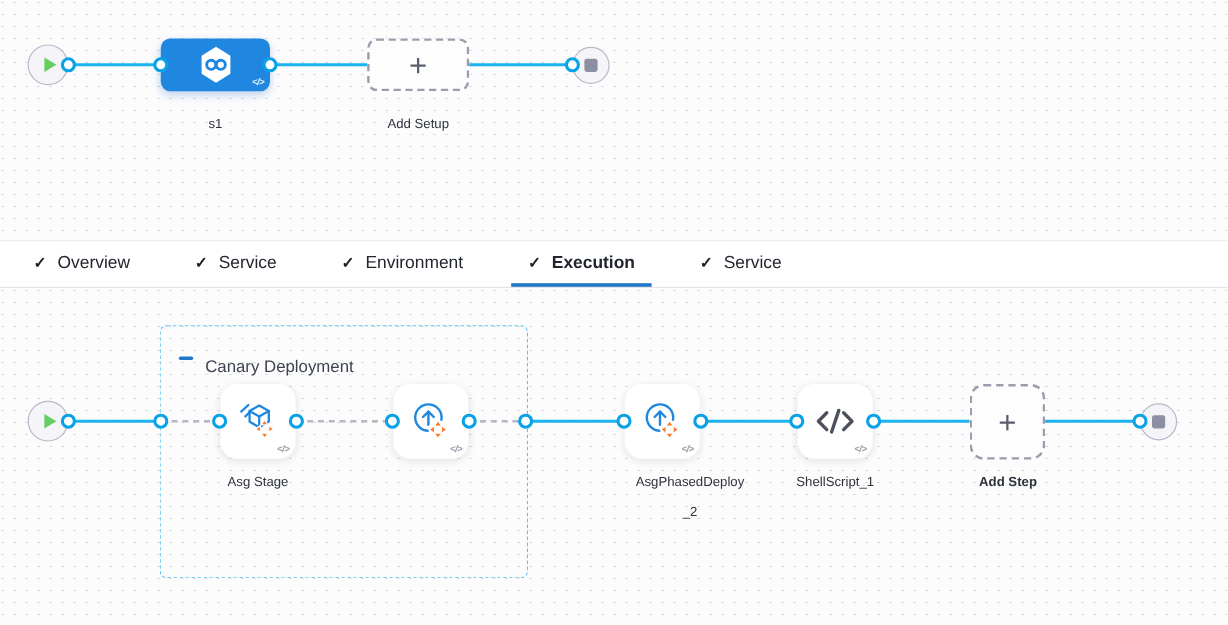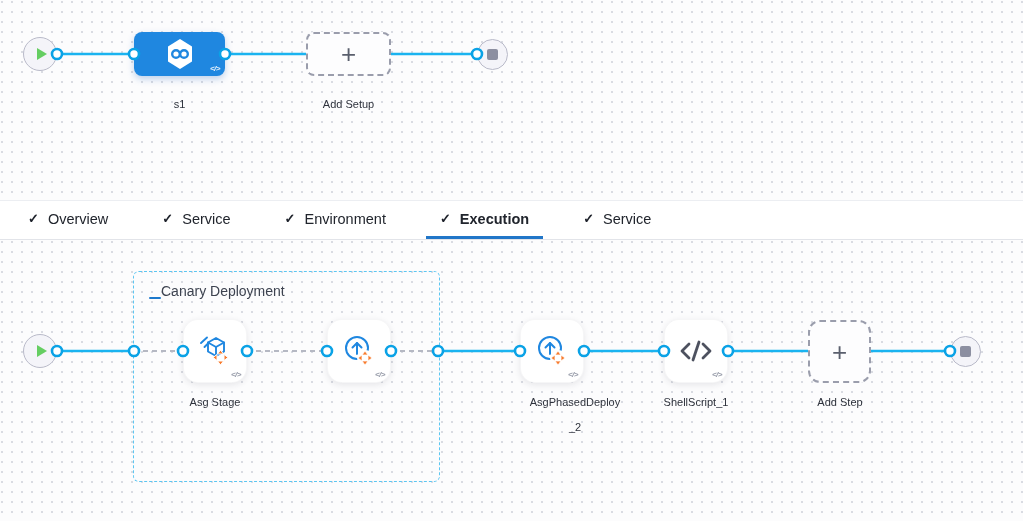--- a/index.html
+++ b/index.html
@@ -58,21 +58,21 @@
   .node-label {
     position:absolute; z-index:2; text-align:center; font-size:11px; color:#2e323c;
     line-height:25px; overflow-wrap:anywhere;
   }
 
   
   .step-group {
     position:absolute; z-index:1; left:133px; top:31px; width:307px; height:211px;
     border:1px dashed #5cc6f2; border-radius:6px;
   }
-  .group-header { position:absolute; left:15px; top:11px; display:flex; align-items:flex-end; }
+  .group-header { position:absolute; left:15px; top:25px; display:flex; align-items:flex-start; gap:10px; }
   .minus-bar { width:12px; height:2.5px; background:#1d79cc; border-radius:2px; }
   .group-title { font-size:14px; color:#3d4350; }
 
   
   .tabbar {
     position:absolute; left:0; top:200px; width:1023px; height:40px; background:#ffffff;
     border-top:1px solid #eceef2; border-bottom:1px solid #e2e4e9;
     display:flex; align-items:stretch; padding-left:14px; z-index:4;
   }
   .tab {
@@ -228,21 +228,21 @@
           <path d="M26 10 L33 17 L26 24"></path>
         </g>
       </svg>
       <span class="code-badge">&lt;/&gt;</span>
     </div>
     <div class="node-label" style="left:648px; top:150px; width:96px;">ShellScript_1</div>
 
     <div class="add-box add-step" style="left:808px; top:80px;">
       <span>+</span>
     </div>
-    <div class="node-label" style="left:791px; top:150px; width:98px;">Add Step</div>
+    <div class="node-label" style="left:791px; top:150px; width:98px;font-weight:bold;">Add Step</div>
 
     <div class="round-node" style="left:950px; top:96px; width:31px; height:31px;">
       <div class="stop-square"></div>
     </div>
 
     <svg class="edges" width="1023" height="281">
 
       <line x1="57" y1="111" x2="134" y2="111" stroke="#1ab3f0" stroke-width="2.6"></line>
       <line x1="438" y1="111" x2="520" y2="111" stroke="#1ab3f0" stroke-width="2.6"></line>
       <line x1="584" y1="111" x2="664" y2="111" stroke="#1ab3f0" stroke-width="2.6"></line>

